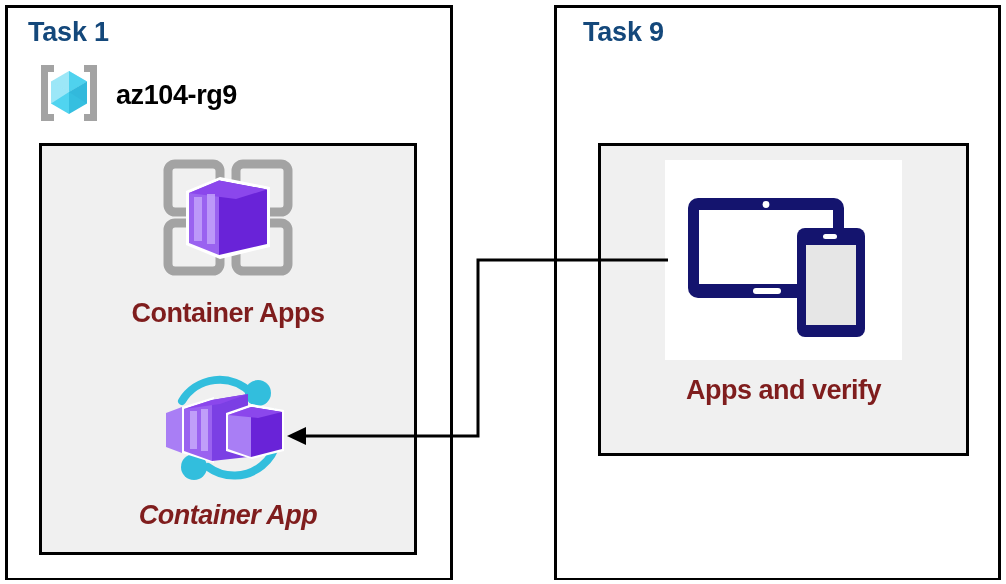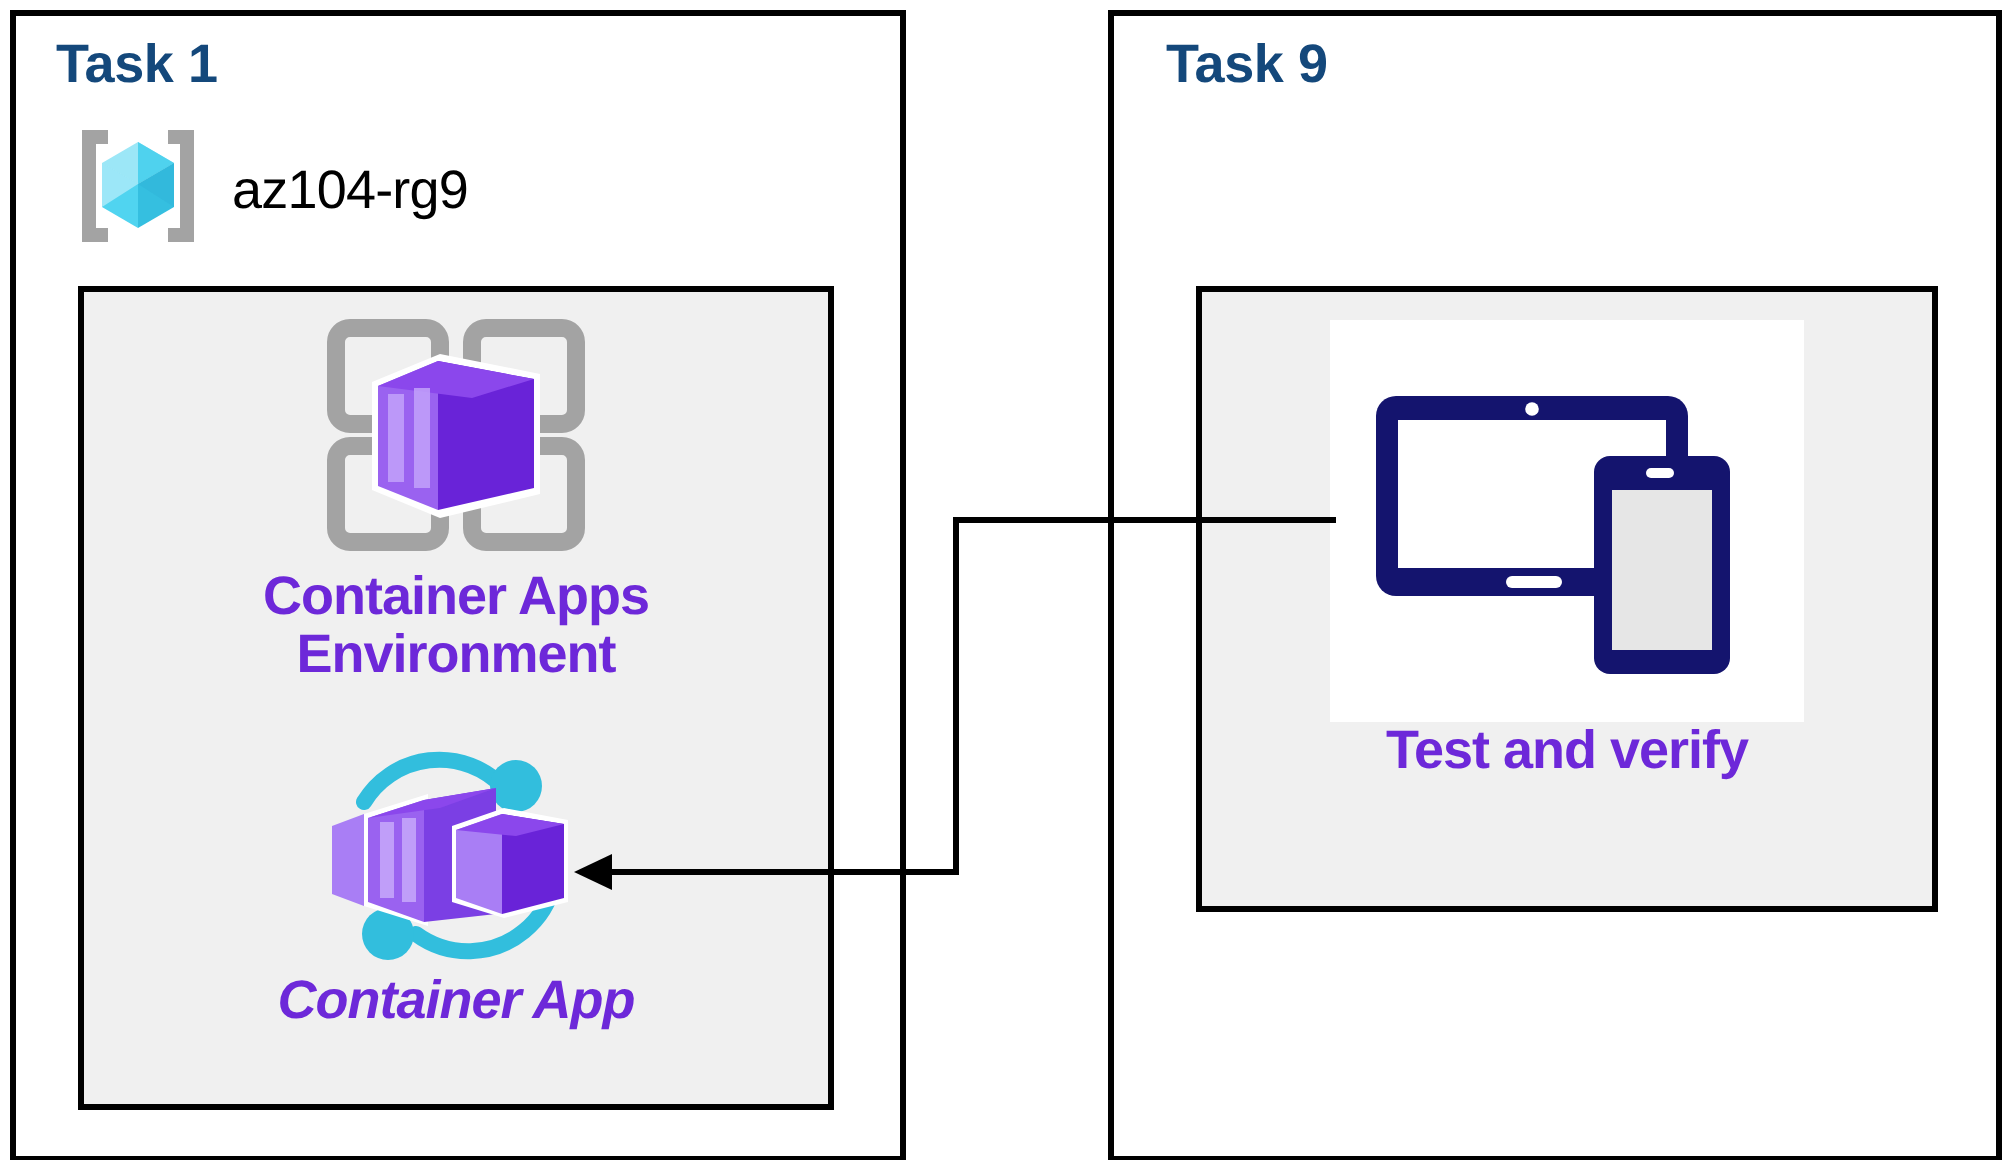--- a/index.html
+++ b/index.html
@@ -44,21 +44,21 @@
   #rg-group {
     position: absolute;
     left: 36px;
     top: 62px;
     display: flex;
     align-items: center;
     gap: 14px;
   }
   #rg-label {
     font-size: 27px;
-    font-weight: normal;
+    font-weight: bold;
     color: #000000;
     letter-spacing: -0.4px;
     white-space: nowrap;
   }
 
   
   .inner-box {
     position: absolute;
     background: #f0f0f0;
     border: 3px solid #000000;
@@ -74,25 +74,25 @@
     flex-direction: column;
     align-items: center;
   }
   #cae-resource { left: 39px;  top: 155px; width: 378px; }
   #capp-resource{ left: 39px;  top: 375px; width: 378px; font-style: italic; }
   #verify-resource { left: 598px; top: 160px; width: 371px; }
 
   .resource-label {
     font-size: 27px;
     font-weight: bold;
-    color: #6d28d9;
+    color: #7f1d1d;
     text-align: center;
     line-height: 1.08;
     letter-spacing: -0.5px;
-    margin-top: 0;
+    margin-top: 16px;
   }
 
   .icon-plate {
     display: block;
   }
   .icon-plate.white-bg {
     background: #ffffff;
   }
 
   
@@ -151,21 +151,20 @@
         <path d="M41 38 L71 25.5 L71 100 L41 88 Z" fill="#9a62f0"></path>
         <path d="M71 25.5 L119 34.5 L119 89 L71 100 Z" fill="#6923d8"></path>
         <path d="M41 38 L71 25.5 L119 34.5 L88 44 Z" fill="#8b47ec"></path>
 
         <rect x="46" y="42" width="8" height="44" fill="#c2a2fa" opacity="0.85"></rect>
         <rect x="59" y="39" width="8" height="50" fill="#c2a2fa" opacity="0.85"></rect>
       </svg>
     </span>
     <div class="resource-label">
       <div>Container Apps</div>
-      <div>Environment</div>
     </div>
   </div>
 
   <div class="resource" id="capp-resource">
     <span class="icon-plate">
       <svg width="160" height="106" viewBox="0 0 160 106" xmlns="http://www.w3.org/2000/svg">
 
         <g fill="none" stroke="#32bedd" stroke-width="8" stroke-linecap="round">
           <path d="M 34 26 A 44 44 0 0 1 103 18"></path>
           <path d="M 126 38 A 44 44 0 0 1 60 92"></path>
@@ -205,21 +204,21 @@
         <rect x="23" y="38" width="156" height="100" rx="10" fill="#14146e"></rect>
         <rect x="34" y="50" width="134" height="74" fill="#ffffff"></rect>
         <circle cx="101" cy="44.5" r="3.4" fill="#ffffff"></circle>
         <rect x="88" y="128" width="28" height="6" rx="3" fill="#ffffff"></rect>
 
         <rect x="132" y="68" width="68" height="109" rx="8" fill="#14146e"></rect>
         <rect x="141" y="85" width="50" height="80" fill="#e6e6e6"></rect>
         <rect x="158" y="74" width="14" height="5" rx="2.5" fill="#ffffff"></rect>
       </svg>
     </span>
-    <div class="resource-label">Test and verify</div>
+    <div class="resource-label">Apps and verify</div>
   </div>
 
   <svg id="connector" viewBox="0 0 1006 584" xmlns="http://www.w3.org/2000/svg">
     <polyline points="668,260 478,260 478,436 300,436" fill="none" stroke="#000000" stroke-width="3"></polyline>
     <polygon points="287,436 306,427 306,445" fill="#000000"></polygon>
   </svg>
 
 </div>
 
 </body></html>

